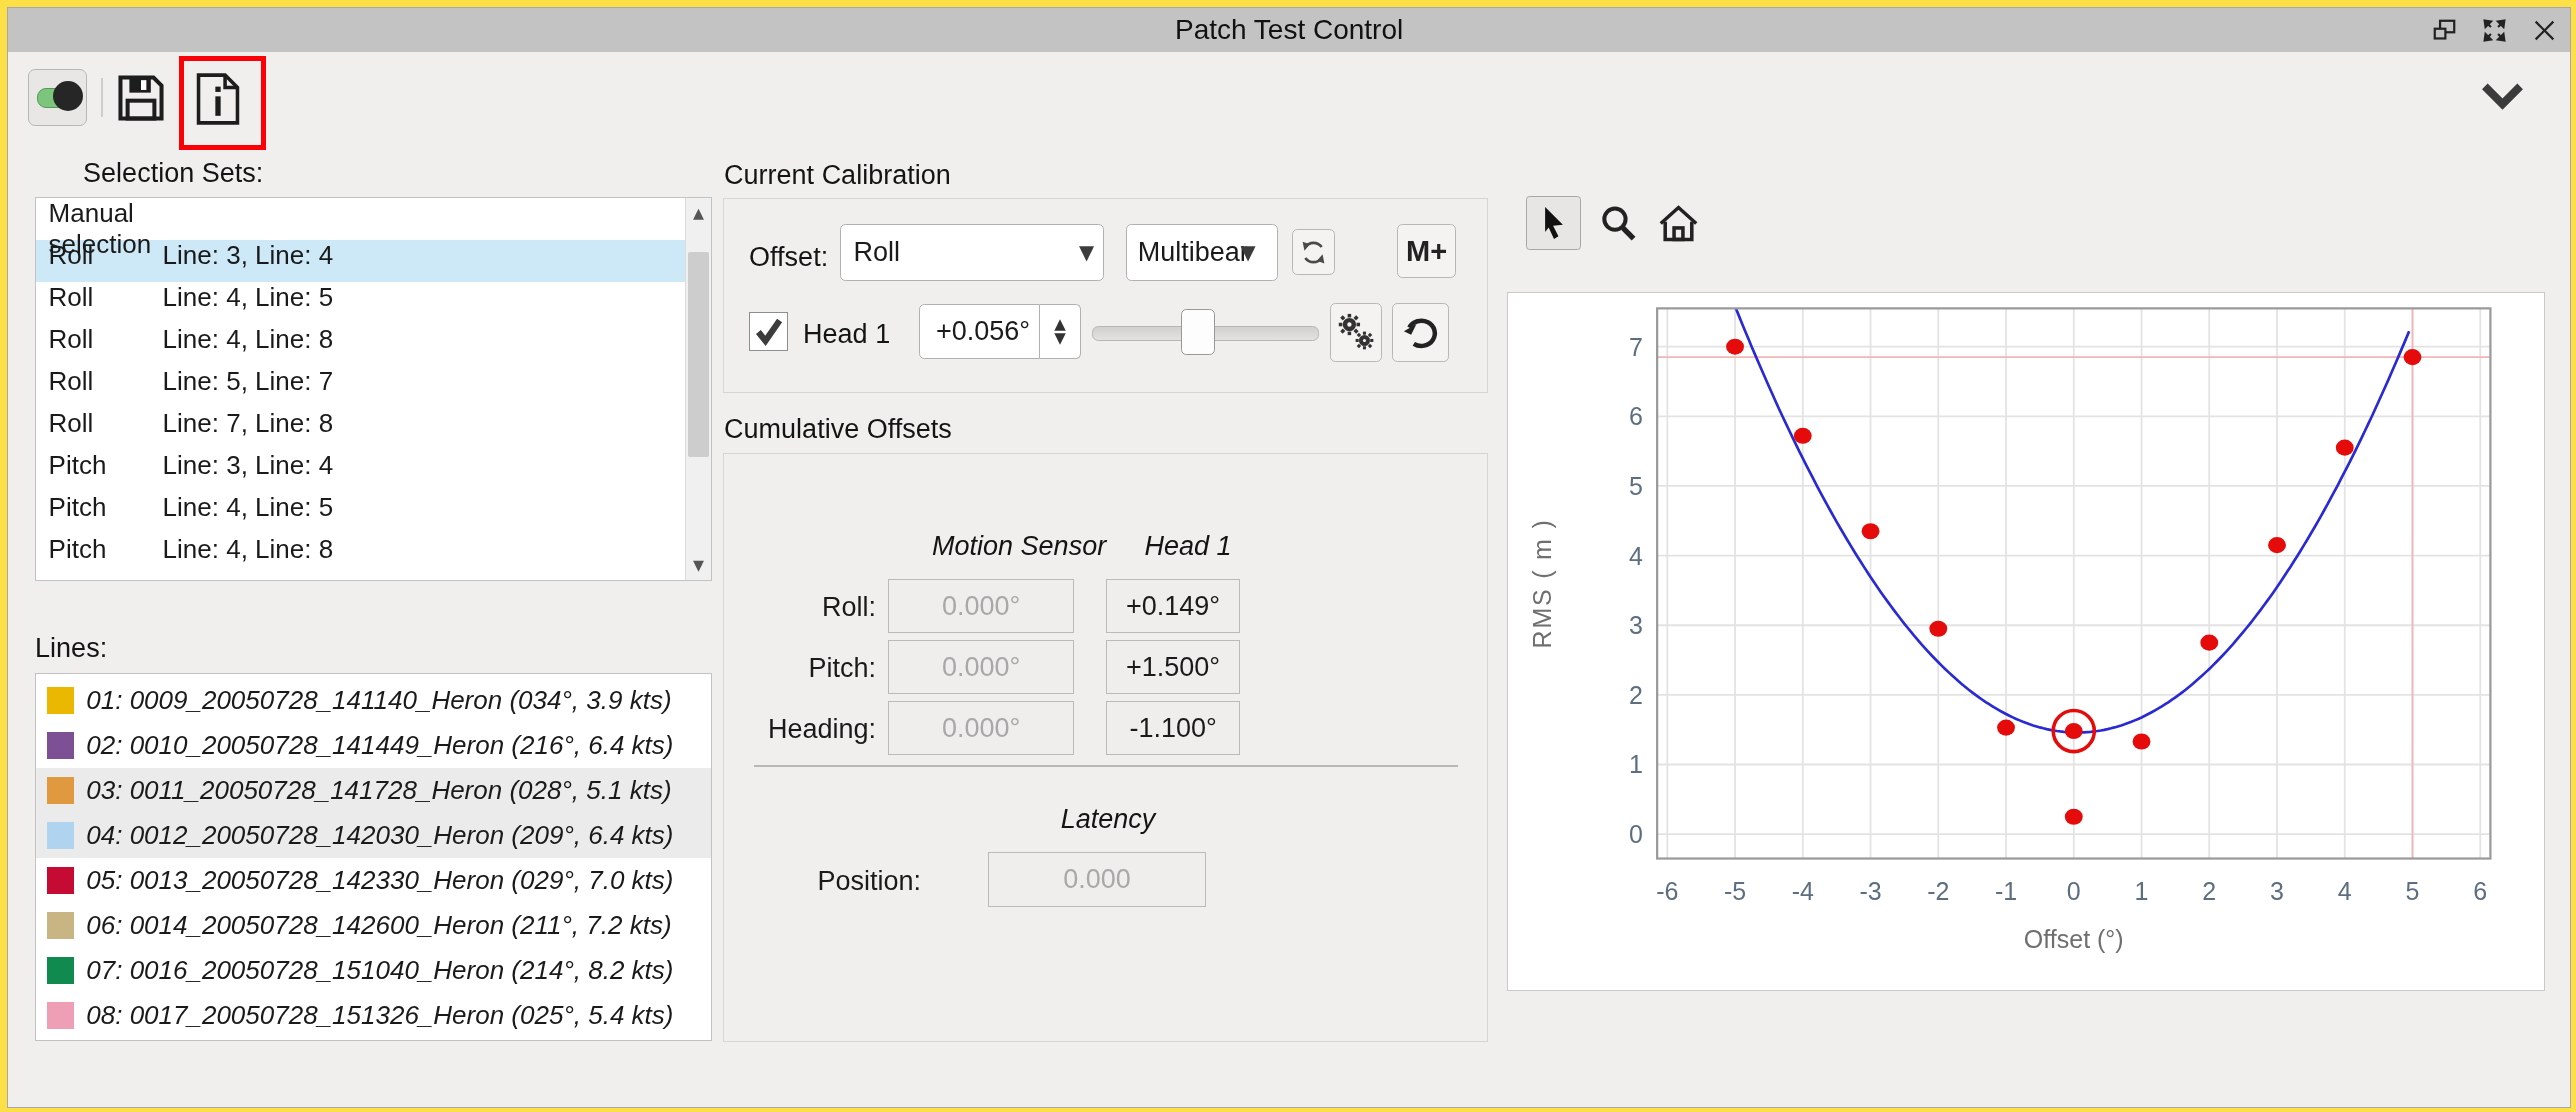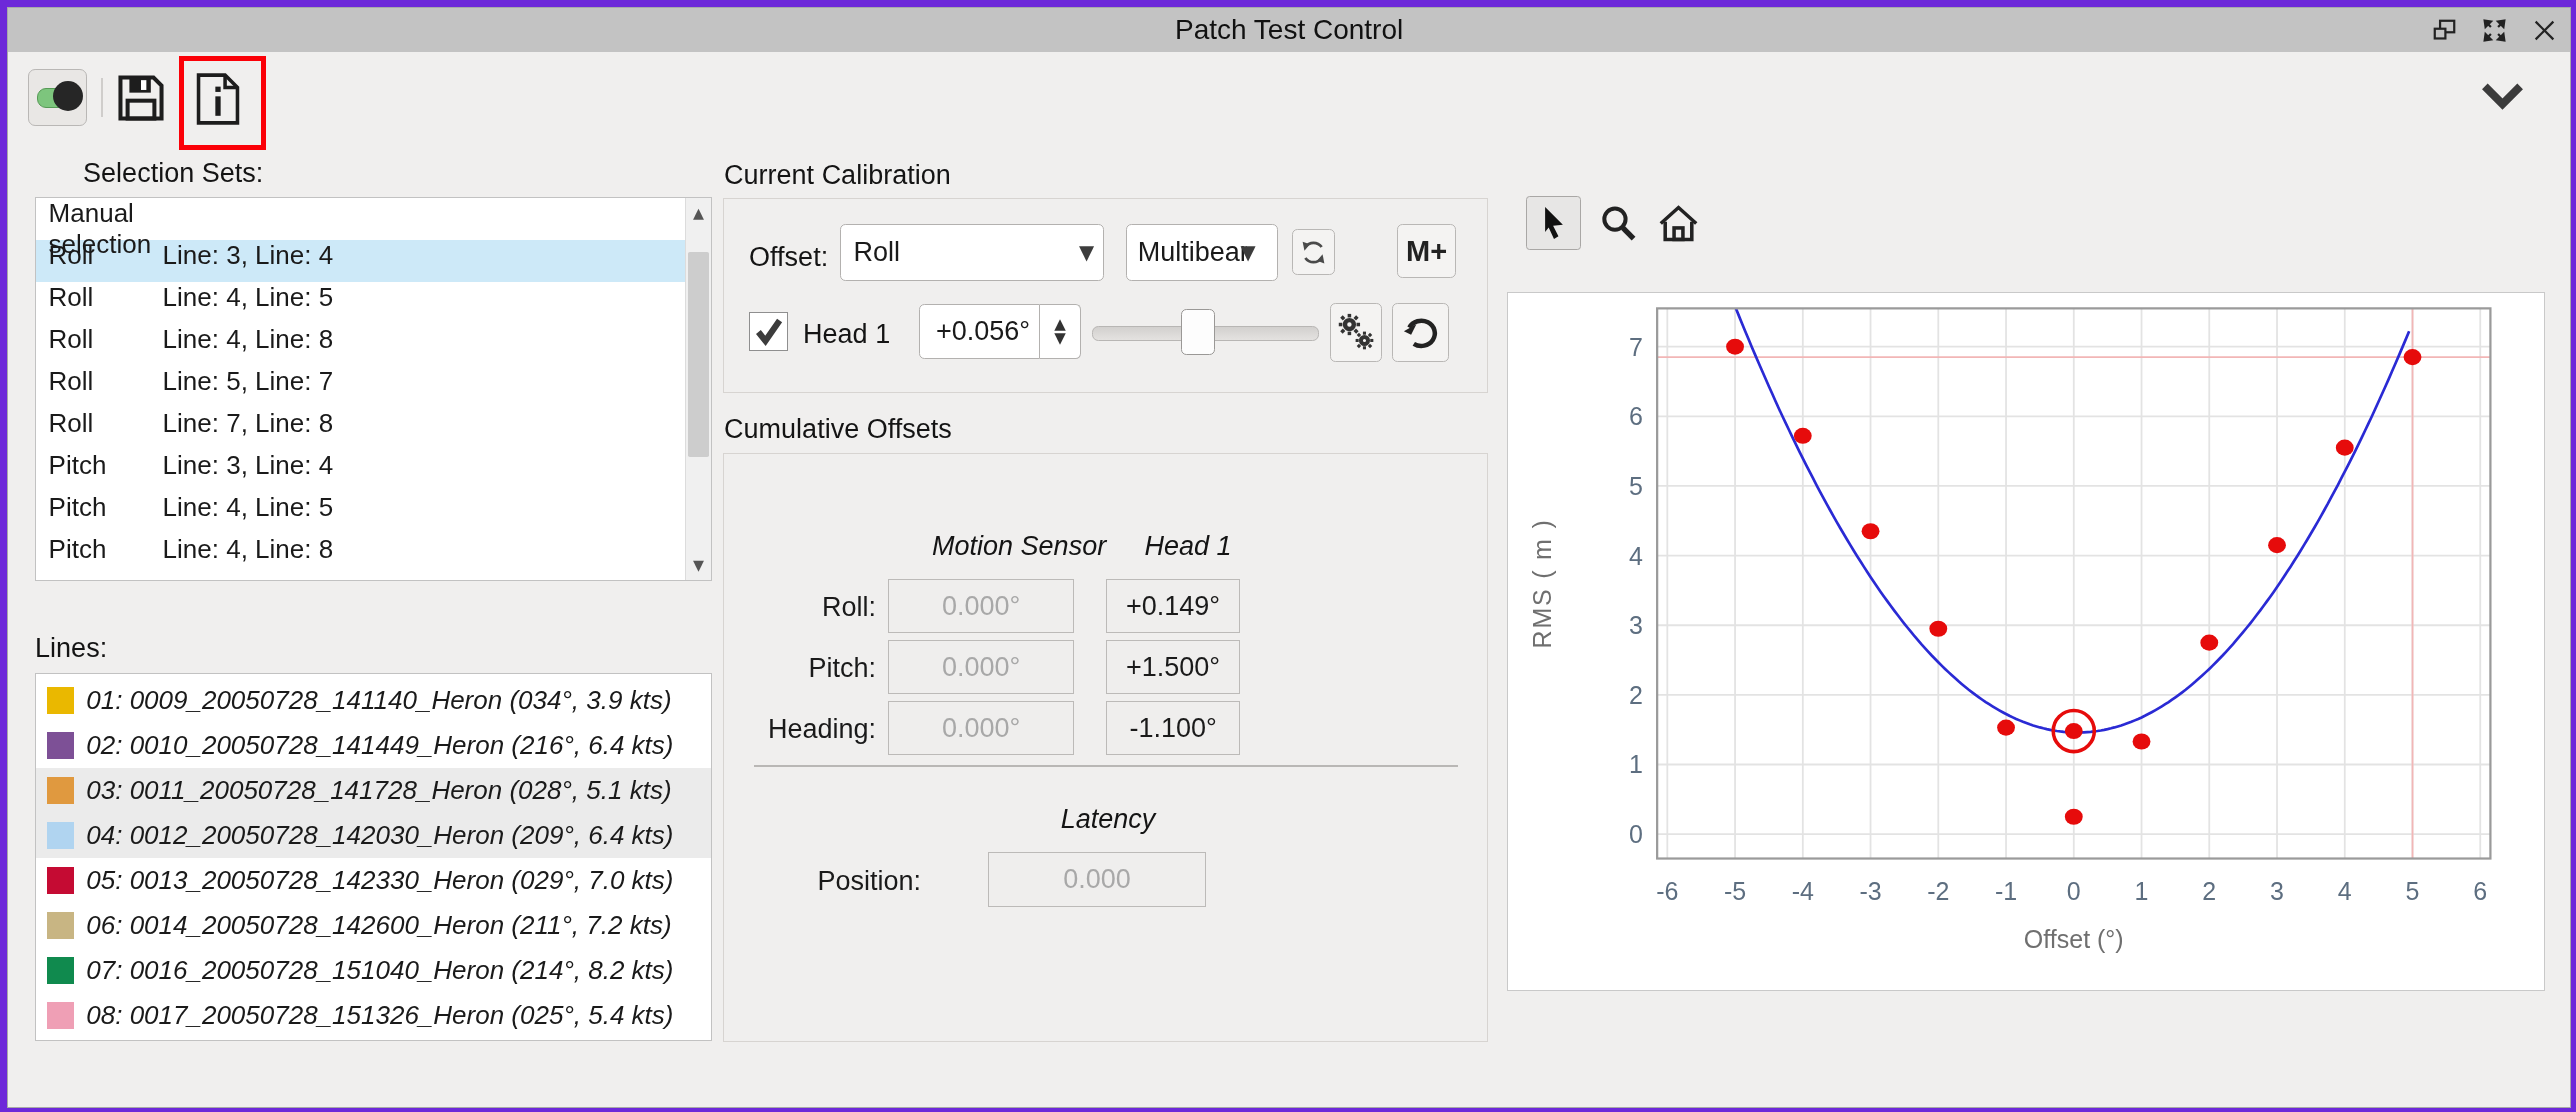--- a/index.html
+++ b/index.html
@@ -1,16 +1,16 @@
 <!DOCTYPE html>
 <html style="font-size:14.3px"><head>
 <meta charset="utf-8">
 <style>
   html,body{margin:0;padding:0;background:#ffffff;}
-  #app{position:relative;width:2576px;height:1112px;background:#6d28d9;
+  #app{position:relative;width:2576px;height:1112px;background:#fde047;
        font-family:"Liberation Sans",sans-serif;color:#1a1a1a;overflow:hidden;}
   #window{position:absolute;left:7.1px;top:7.1px;width:2562px;height:1099px;
           background:#f0efee;border:0.9px solid #a8a8a8;}
   
   #titlebar{position:absolute;left:0;top:0;width:100%;height:44px;background:#c3c3c3;
             display:flex;align-items:center;justify-content:center;font-size:28px;color:#111;}
   .winbtns{position:absolute;right:12.5px;top:0;height:44px;display:flex;align-items:center;gap:23px;}
   .winbtn{width:27px;height:27px;display:flex;align-items:center;justify-content:center;cursor:default;}
   
   .tbtn{position:absolute;display:flex;align-items:center;justify-content:center;}

